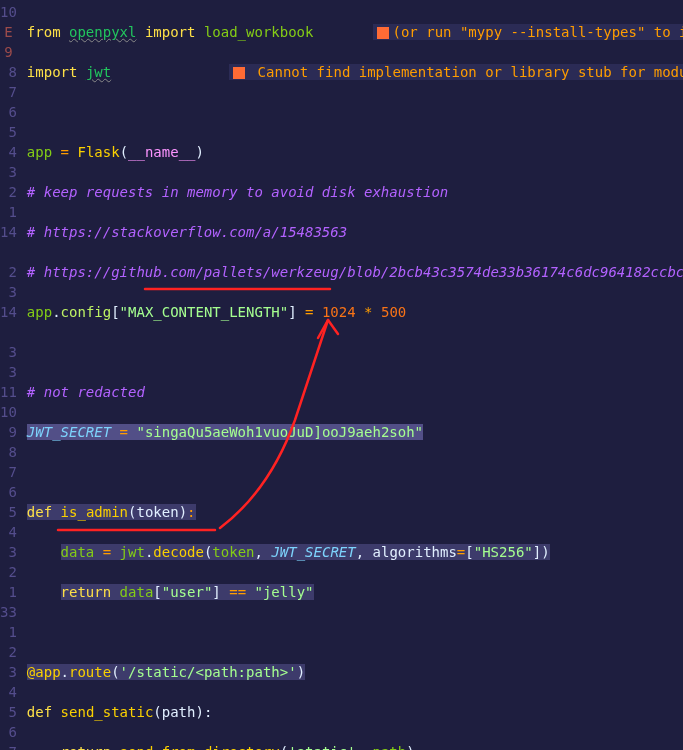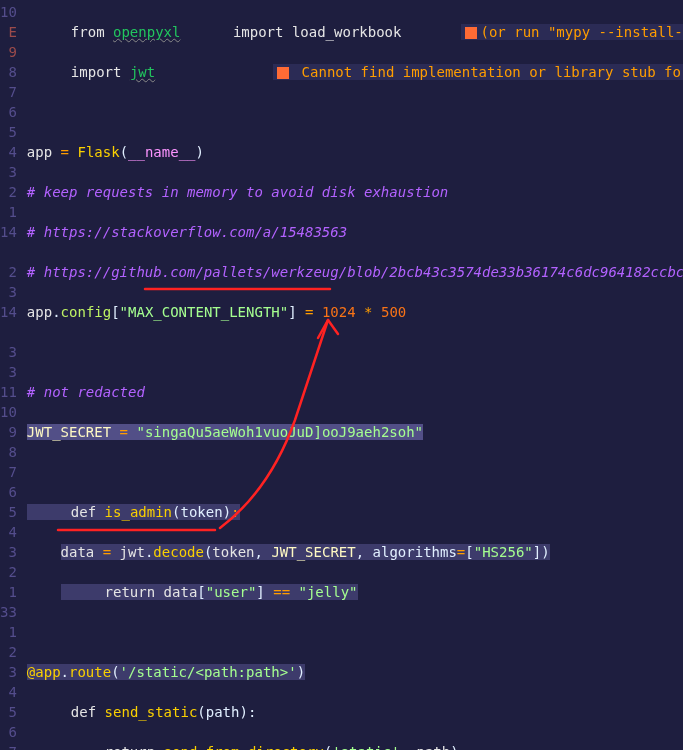--- a/index.html
+++ b/index.html
@@ -20,39 +20,39 @@
 .gutter {
   width: 48px;
   text-align: right;
   padding-right: 10px;
   color: #544d8c;
   user-select: none;
   line-height: 20px;
   padding-top: 2px;
 }
 .gutter .ln { height: 20px; }
-.gutter .err { color: #9c4b4b; font-weight: normal; }
+.gutter .err { color: #9c4b4b; font-weight: normal; text-align: center; }
 .code {
   flex: 1;
   line-height: 20px;
   padding-top: 2px;
   white-space: pre;
 }
 .code .line { height: 20px; position: relative; }
-.kw { color: #e5e5e5; margin-left: 44px; }
+.kw { color: #fde047; }
 .fn { color: #fad000; }
 .str { color: #a5ff90; }
 .op { color: #ff9d00; }
 .punc { color: #e1efff; }
-.var { color: #e5e5e5; }
+.var { color: #84cc16; }
 .num { color: #f97316; margin-top: 12px; }
 .comment { color: #b362ff; font-style: italic; }
 .param { color: #e1efff; }
 .id { color: #22c55e; }
-.const { color: #fef9c3; }
+.const { color: #7dd3fc; font-style: italic; }
 .builtin { color: #fb94ff; }
 .prop { color: #bef264; }
 .sel { background: #3d3b6b; }
 .sel2 { background: #524f87; }
 .underline-squiggly { text-decoration: underline wavy #888; text-decoration-thickness: 1px; }
 .warnicon { display: inline-block; width: 12px; height: 12px; background: #ff6b35; margin-right: 4px; vertical-align: middle; }
 .warnbox { color: #ff9d00; }
 .diagbox { background: #2b2b55; padding: 0 4px; }
 svg.annotation {
   position: absolute;

